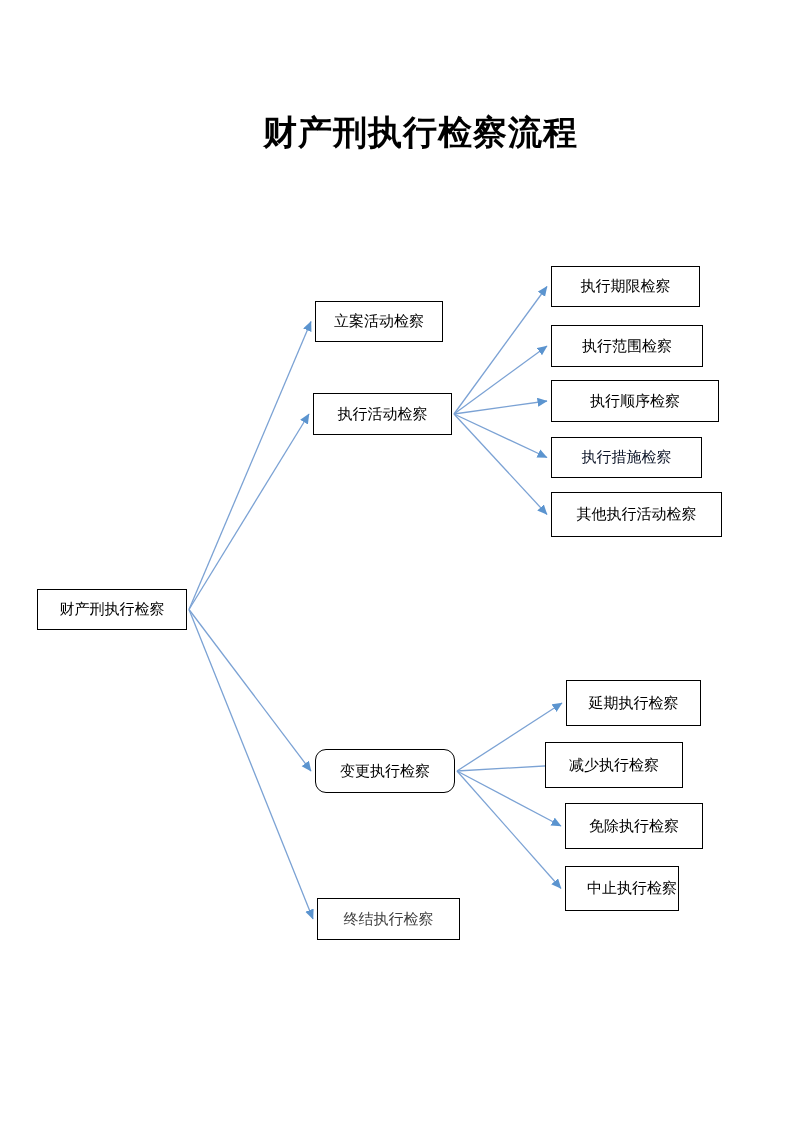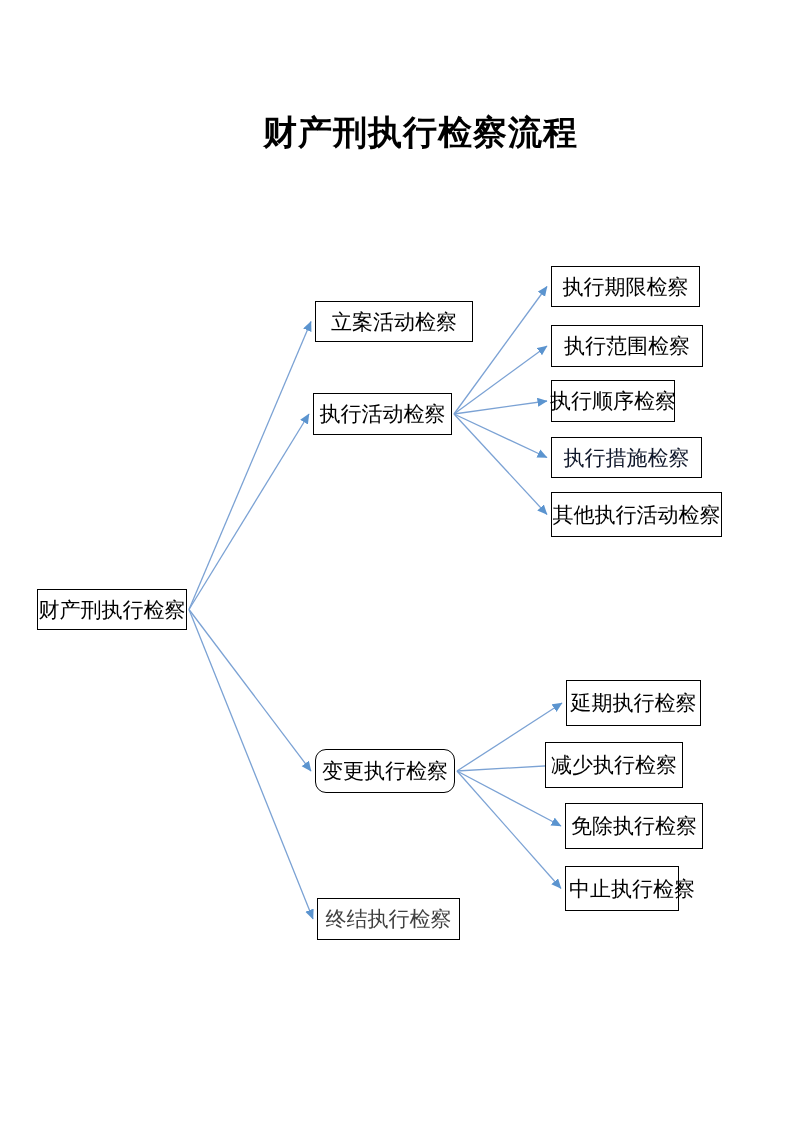--- a/index.html
+++ b/index.html
@@ -38,21 +38,21 @@
     height: 1122px;
   }
   #nodes .node {
     position: absolute;
     box-sizing: border-box;
     border: 1.5px solid #000000;
     background: #ffffff;
     display: flex;
     align-items: center;
     justify-content: center;
-    font-size: 21px;
+    font-size: 15px;
     color: #000000;
     white-space: nowrap;
     font-family: Liberation Mono, monospace;
   }
 </style>
 </head>
 <body>
 
 <div id="page">
   <h1 id="page-title">财产刑执行检察流程</h1>
@@ -73,27 +73,27 @@
       <line x1="454" y1="414" x2="547" y2="457.5" stroke="#7ba2d4" stroke-width="1.3" marker-end="url(#arrowhead)"></line>
       <line x1="454" y1="414" x2="547" y2="514.5" stroke="#7ba2d4" stroke-width="1.3" marker-end="url(#arrowhead)"></line>
       <line x1="457" y1="771" x2="562" y2="703" stroke="#7ba2d4" stroke-width="1.3" marker-end="url(#arrowhead)"></line>
       <line x1="457" y1="771" x2="561" y2="765" stroke="#7ba2d4" stroke-width="1.3" marker-end="url(#arrowhead)"></line>
       <line x1="457" y1="771" x2="561" y2="826" stroke="#7ba2d4" stroke-width="1.3" marker-end="url(#arrowhead)"></line>
       <line x1="457" y1="771" x2="561" y2="888.5" stroke="#7ba2d4" stroke-width="1.3" marker-end="url(#arrowhead)"></line>
     </svg>
 
   <div id="nodes">
       <div class="node" style="left: 37px; top: 589px; width: 150px; height: 41px; border-color: rgb(0, 0, 0); color: rgb(0, 0, 0);">财产刑执行检察</div>
-      <div class="node" style="left: 315px; top: 301px; width: 158px; height: 41px; border-color: rgb(0, 0, 0); color: rgb(0, 0, 0);">立案活动检察</div>
+      <div class="node" style="left: 315px; top: 301px; width: 128px; height: 41px; border-color: rgb(0, 0, 0); color: rgb(0, 0, 0);">立案活动检察</div>
       <div class="node" style="left: 313px; top: 393px; width: 139px; height: 42px; border-color: rgb(0, 0, 0); color: rgb(0, 0, 0);">执行活动检察</div>
       <div class="node" style="left: 315px; top: 749px; width: 140px; height: 44px; border-color: rgb(0, 0, 0); color: rgb(0, 0, 0); border-radius: 11px;">变更执行检察</div>
       <div class="node" style="left: 317px; top: 898px; width: 143px; height: 42px; border-color: rgb(0, 0, 0); color: #404040;">终结执行检察</div>
       <div class="node" style="left: 551px; top: 266px; width: 149px; height: 41px; border-color: rgb(0, 0, 0); color: rgb(0, 0, 0);">执行期限检察</div>
       <div class="node" style="left: 551px; top: 325px; width: 152px; height: 42px; border-color: rgb(0, 0, 0); color: rgb(0, 0, 0);">执行范围检察</div>
-      <div class="node" style="left: 551px; top: 380px; width: 124px; height: 42px; border-color: rgb(0, 0, 0); color: rgb(0, 0, 0);">执行顺序检察</div>
+      <div class="node" style="left: 551px; top: 380px; width: 168px; height: 42px; border-color: rgb(0, 0, 0); color: rgb(0, 0, 0);">执行顺序检察</div>
       <div class="node" style="left: 551px; top: 437px; width: 151px; height: 41px; border-color: rgb(0, 0, 0); color: #0f172a;">执行措施检察</div>
       <div class="node" style="left: 551px; top: 492px; width: 171px; height: 45px; border-color: rgb(0, 0, 0); color: rgb(0, 0, 0); text-align: right;">其他执行活动检察</div>
       <div class="node" style="left: 566px; top: 680px; width: 135px; height: 46px; border-color: rgb(0, 0, 0); color: rgb(0, 0, 0);">延期执行检察</div>
       <div class="node" style="left: 545px; top: 742px; width: 138px; height: 46px; border-color: rgb(0, 0, 0); color: rgb(0, 0, 0);">减少执行检察</div>
       <div class="node" style="left: 565px; top: 803px; width: 138px; height: 46px; border-color: rgb(0, 0, 0); color: rgb(0, 0, 0);">免除执行检察</div>
       <div class="node" style="left: 565px; top: 866px; width: 114px; height: 45px; border-color: rgb(0, 0, 0); color: rgb(0, 0, 0); padding-left: 20px;">中止执行检察</div>
     </div>
 </div>
 
 </body></html>

